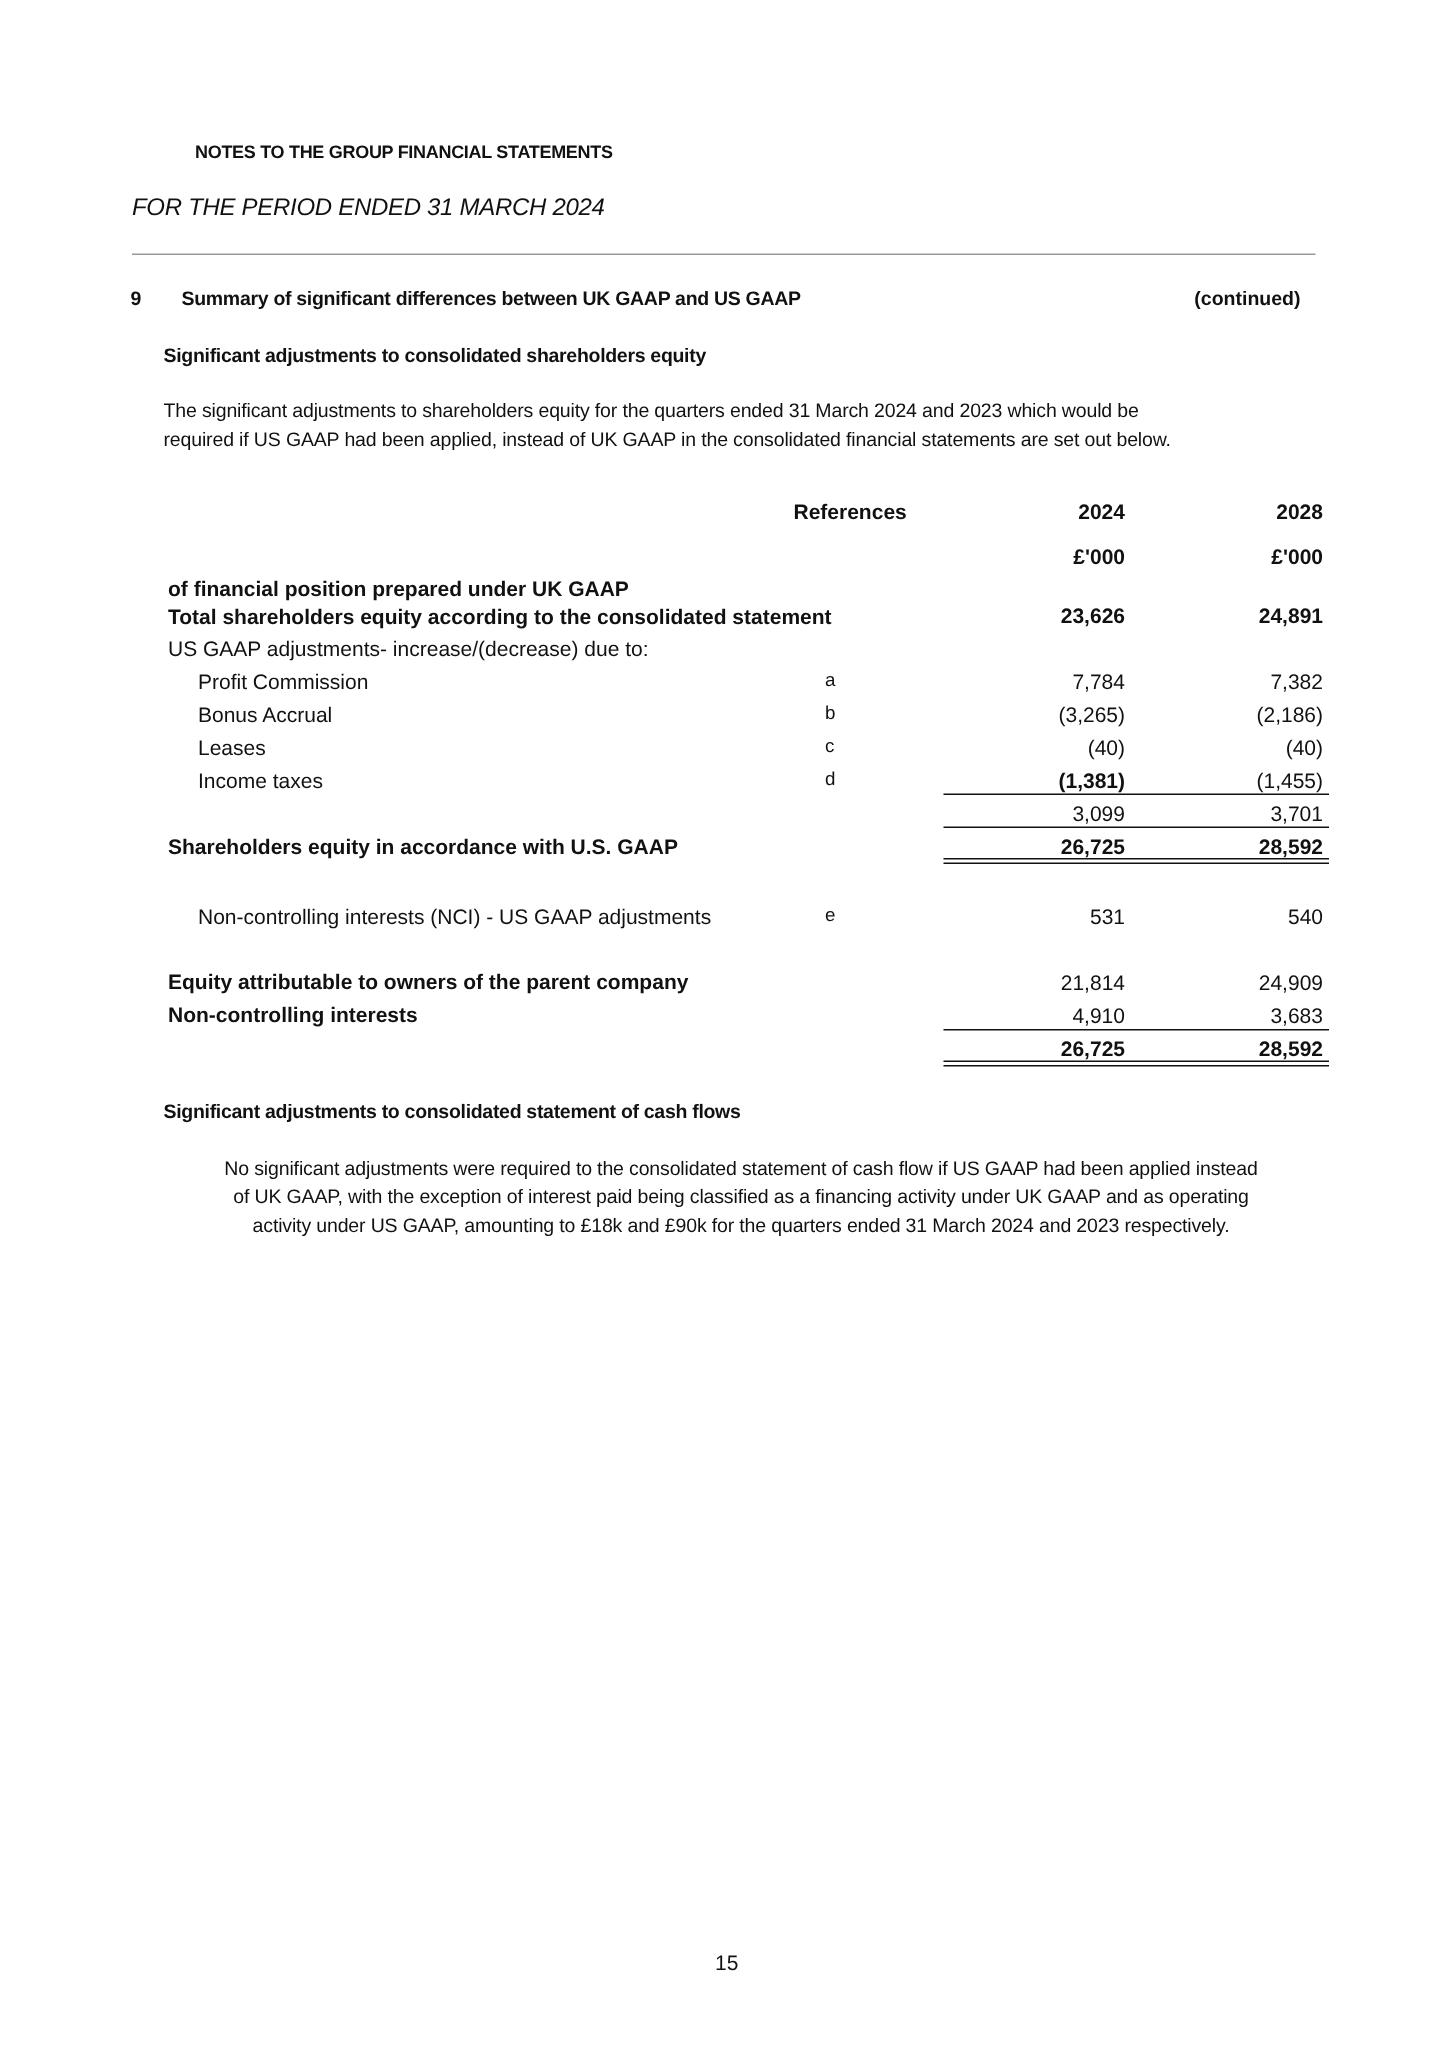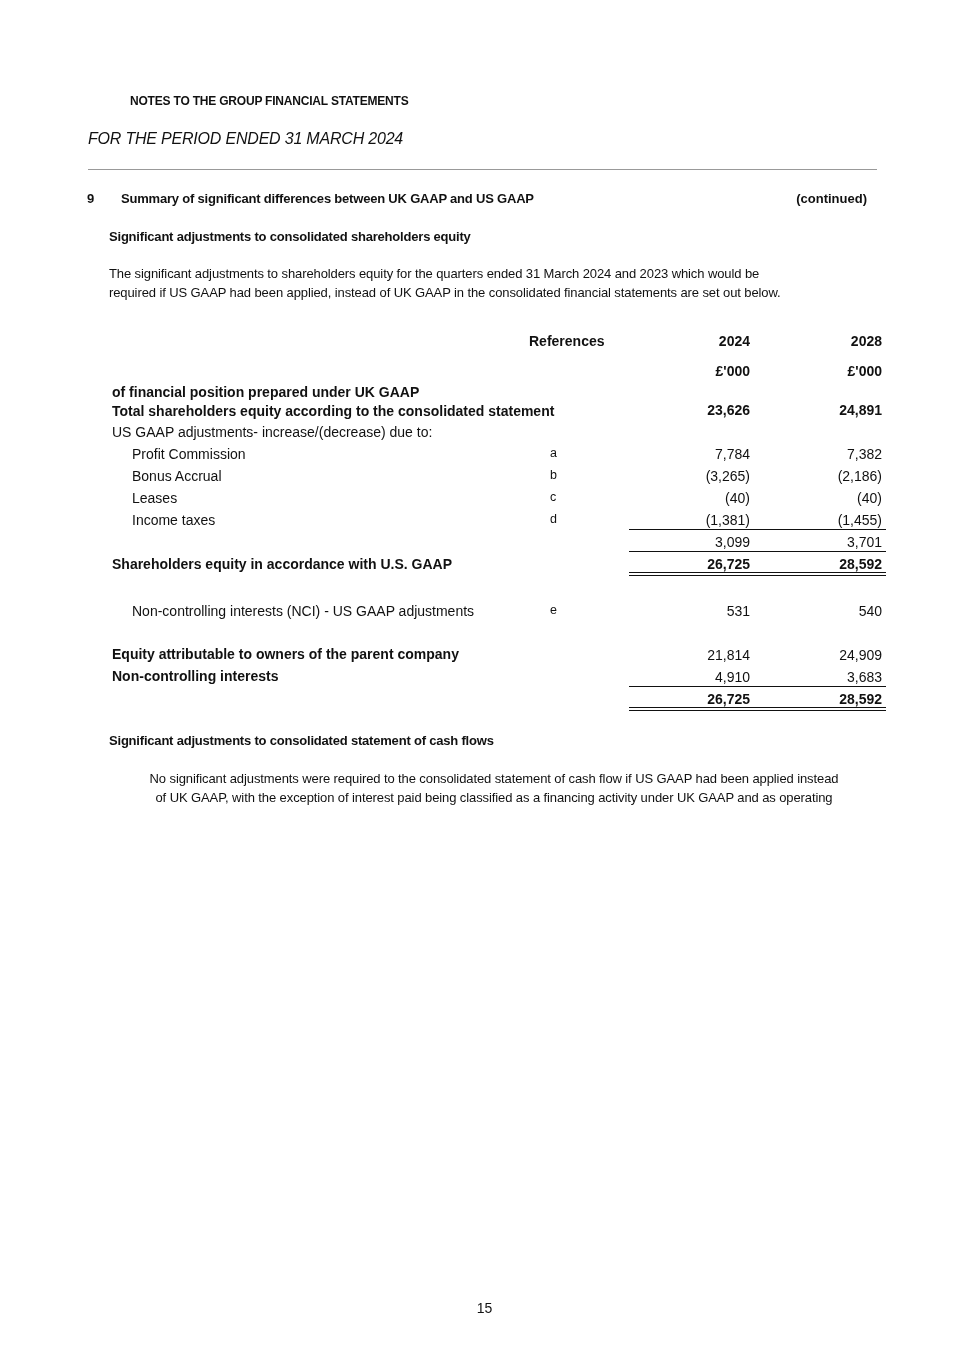--- a/index.html
+++ b/index.html
@@ -69,21 +69,21 @@
 <div class="abs tbl-text num24" style="top:468px;">(3,265)</div>
 <div class="abs tbl-text num23" style="top:468px;">(2,186)</div>
 
 <div class="abs tbl-text" style="left:132px; top:490px;">Leases</div>
 <div class="abs ref" style="top:490px;">c</div>
 <div class="abs tbl-text num24" style="top:490px;">(40)</div>
 <div class="abs tbl-text num23" style="top:490px;">(40)</div>
 
 <div class="abs tbl-text" style="left:132px; top:512px;">Income taxes</div>
 <div class="abs ref" style="top:512px;">d</div>
-<div class="abs tbl-text num24" style="top:512px;">(1,381)</div>
+<div class="abs tbl-text num24" style="top:512px;font-weight:bold;">(1,381)</div>
 <div class="abs tbl-text num23" style="top:512px;">(1,455)</div>
 
 <div class="abs line" style="left:629px; width:257px; top:529px;"></div>
 
 <div class="abs tbl-text num24" style="top:534px;">3,099</div>
 <div class="abs tbl-text num23" style="top:534px;">3,701</div>
 
 <div class="abs line" style="left:629px; width:257px; top:551px;"></div>
 
 <div class="abs tbl-text bold" style="left:112px; top:556px;">Shareholders equity in accordance with U.S. GAAP</div>
@@ -107,15 +107,16 @@
 <div class="abs line" style="left:629px; width:257px; top:686px;"></div>
 
 <div class="abs tbl-text bold num24" style="top:691px;">26,725</div>
 <div class="abs tbl-text bold num23" style="top:691px;">28,592</div>
 <div class="abs dline" style="left:629px; width:257px; top:707px;"></div>
 
 <div class="abs h2" style="top:733px;">Significant adjustments to consolidated statement of cash flows</div>
 <div class="abs para" style="top:769px;text-align:center;">
   <div>No significant adjustments were required to the consolidated statement of cash flow if US GAAP had been applied instead</div>
   <div>of UK GAAP, with the exception of interest paid being classified as a financing activity under UK GAAP and as operating</div>
+  <div>activity under US GAAP, amounting to £18k and £90k for the quarters ended 31 March 2024 and 2023 respectively.</div>
 </div>
 
 <div class="abs page-num">15</div>
 
 </body></html>

